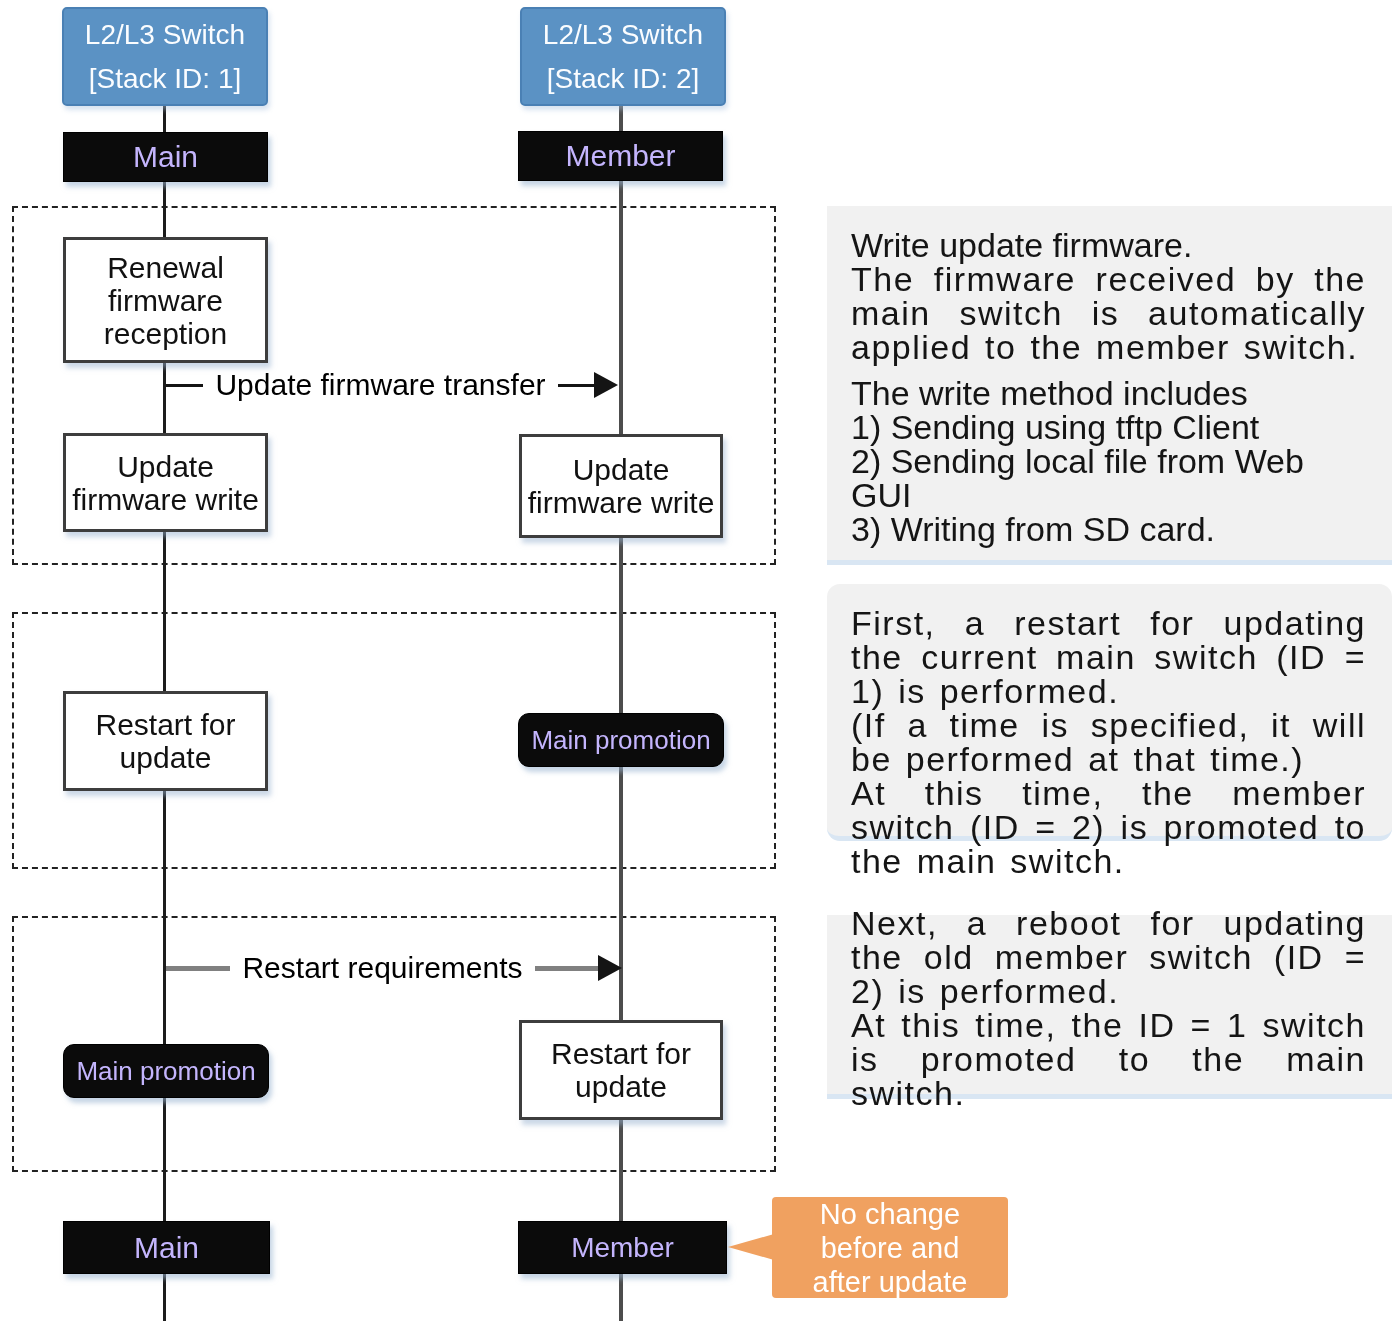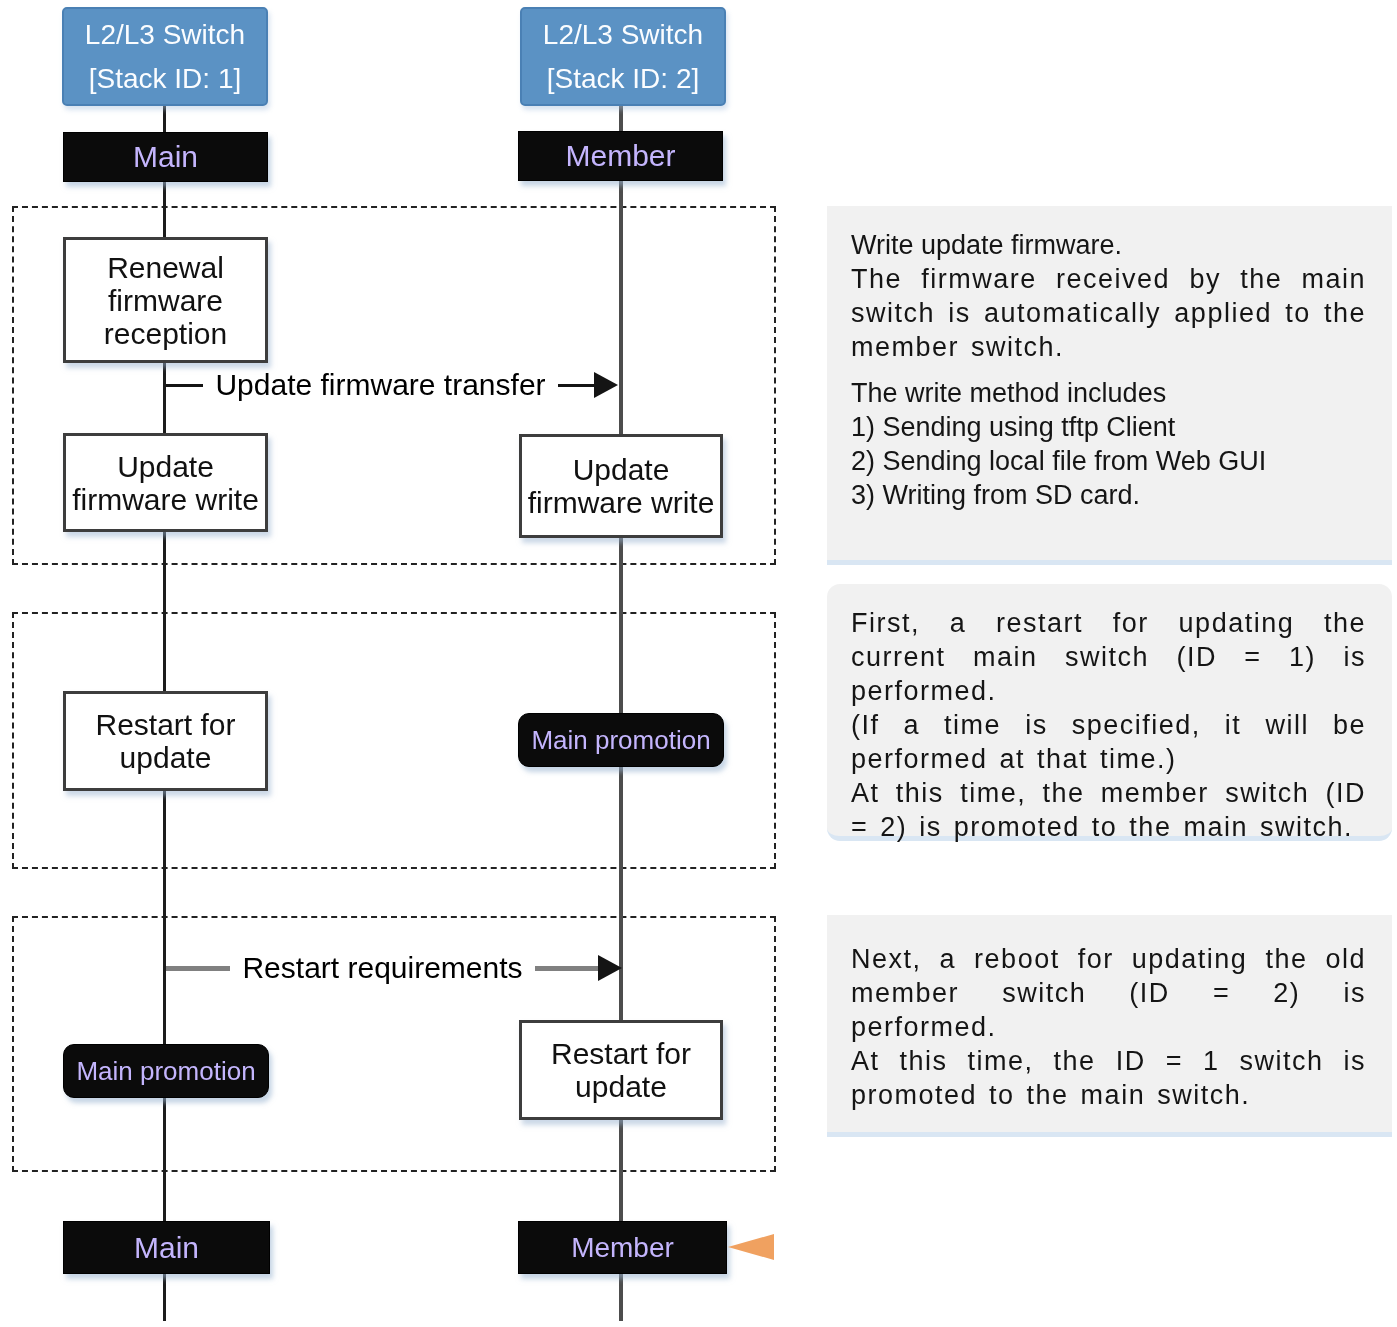--- a/index.html
+++ b/index.html
@@ -62,21 +62,21 @@
     border-left:24px solid #141414;
   }
 
   
   .note{
     position:absolute;left:827px;width:565px;z-index:2;
     background:var(--note-bg,#F1F1F1);
     border-bottom:5px solid var(--note-edge,#D9E6F3);
     box-sizing:border-box;
     padding:22px 26px 16px 24px;
-    font-size:27px;line-height:34px;color:#151515;
+    font-size:34px;line-height:34px;color:#151515;
     display:flex;flex-direction:column;
   }
   .note.center{justify-content:center;}
   .note p{margin:0;white-space:pre-line;}
   .note .gap{margin-top:12px;}
   .dist{text-align:justify;text-align-last:left;letter-spacing:1.5px;word-spacing:3px;white-space:pre-line;}
 
   
   .callout{
     position:absolute;left:772px;top:1197px;width:236px;height:101px;z-index:3;
@@ -151,27 +151,30 @@
     <div class="seg"></div>
     <div class="arrow-label">Restart requirements</div>
     <div class="seg"></div>
     <div class="head"></div>
   </div>
 
   <div class="black-box promo-box" style="left:63px;top:1044px;">Main promotion</div>
   <div class="proc-box" style="left:519px;top:1020px;width:204px;height:100px;">Restart for
 update</div>
 
-  <div class="note center" style="top:915px;height:222px;">
+  <div class="note center" style="top:915px;height:184px;">
     <p class="dist">Next, a reboot for updating the old member switch (ID = 2) is performed.
 At this time, the ID = 1 switch is promoted to the main switch.</p>
   </div>
 
   <div class="black-box role-box" style="left:63px;top:1221px;width:207px;height:53px;">Main</div>
   <div class="black-box role-box" style="left:518px;top:1221px;width:209px;height:53px;font-size:28px;">Member</div>
 
+  <div class="callout">No change
+before and
+after update</div>
   <div class="abs" style="left:772px;top:1197px;width:0;height:0;z-index:3;">
     <div class="callout tail-holder" style="left:0;top:0;width:0;height:0;background:none;border-radius:0;">
       <span class="tail"></span>
     </div>
   </div>
 
 </div>
 
 </body></html>

